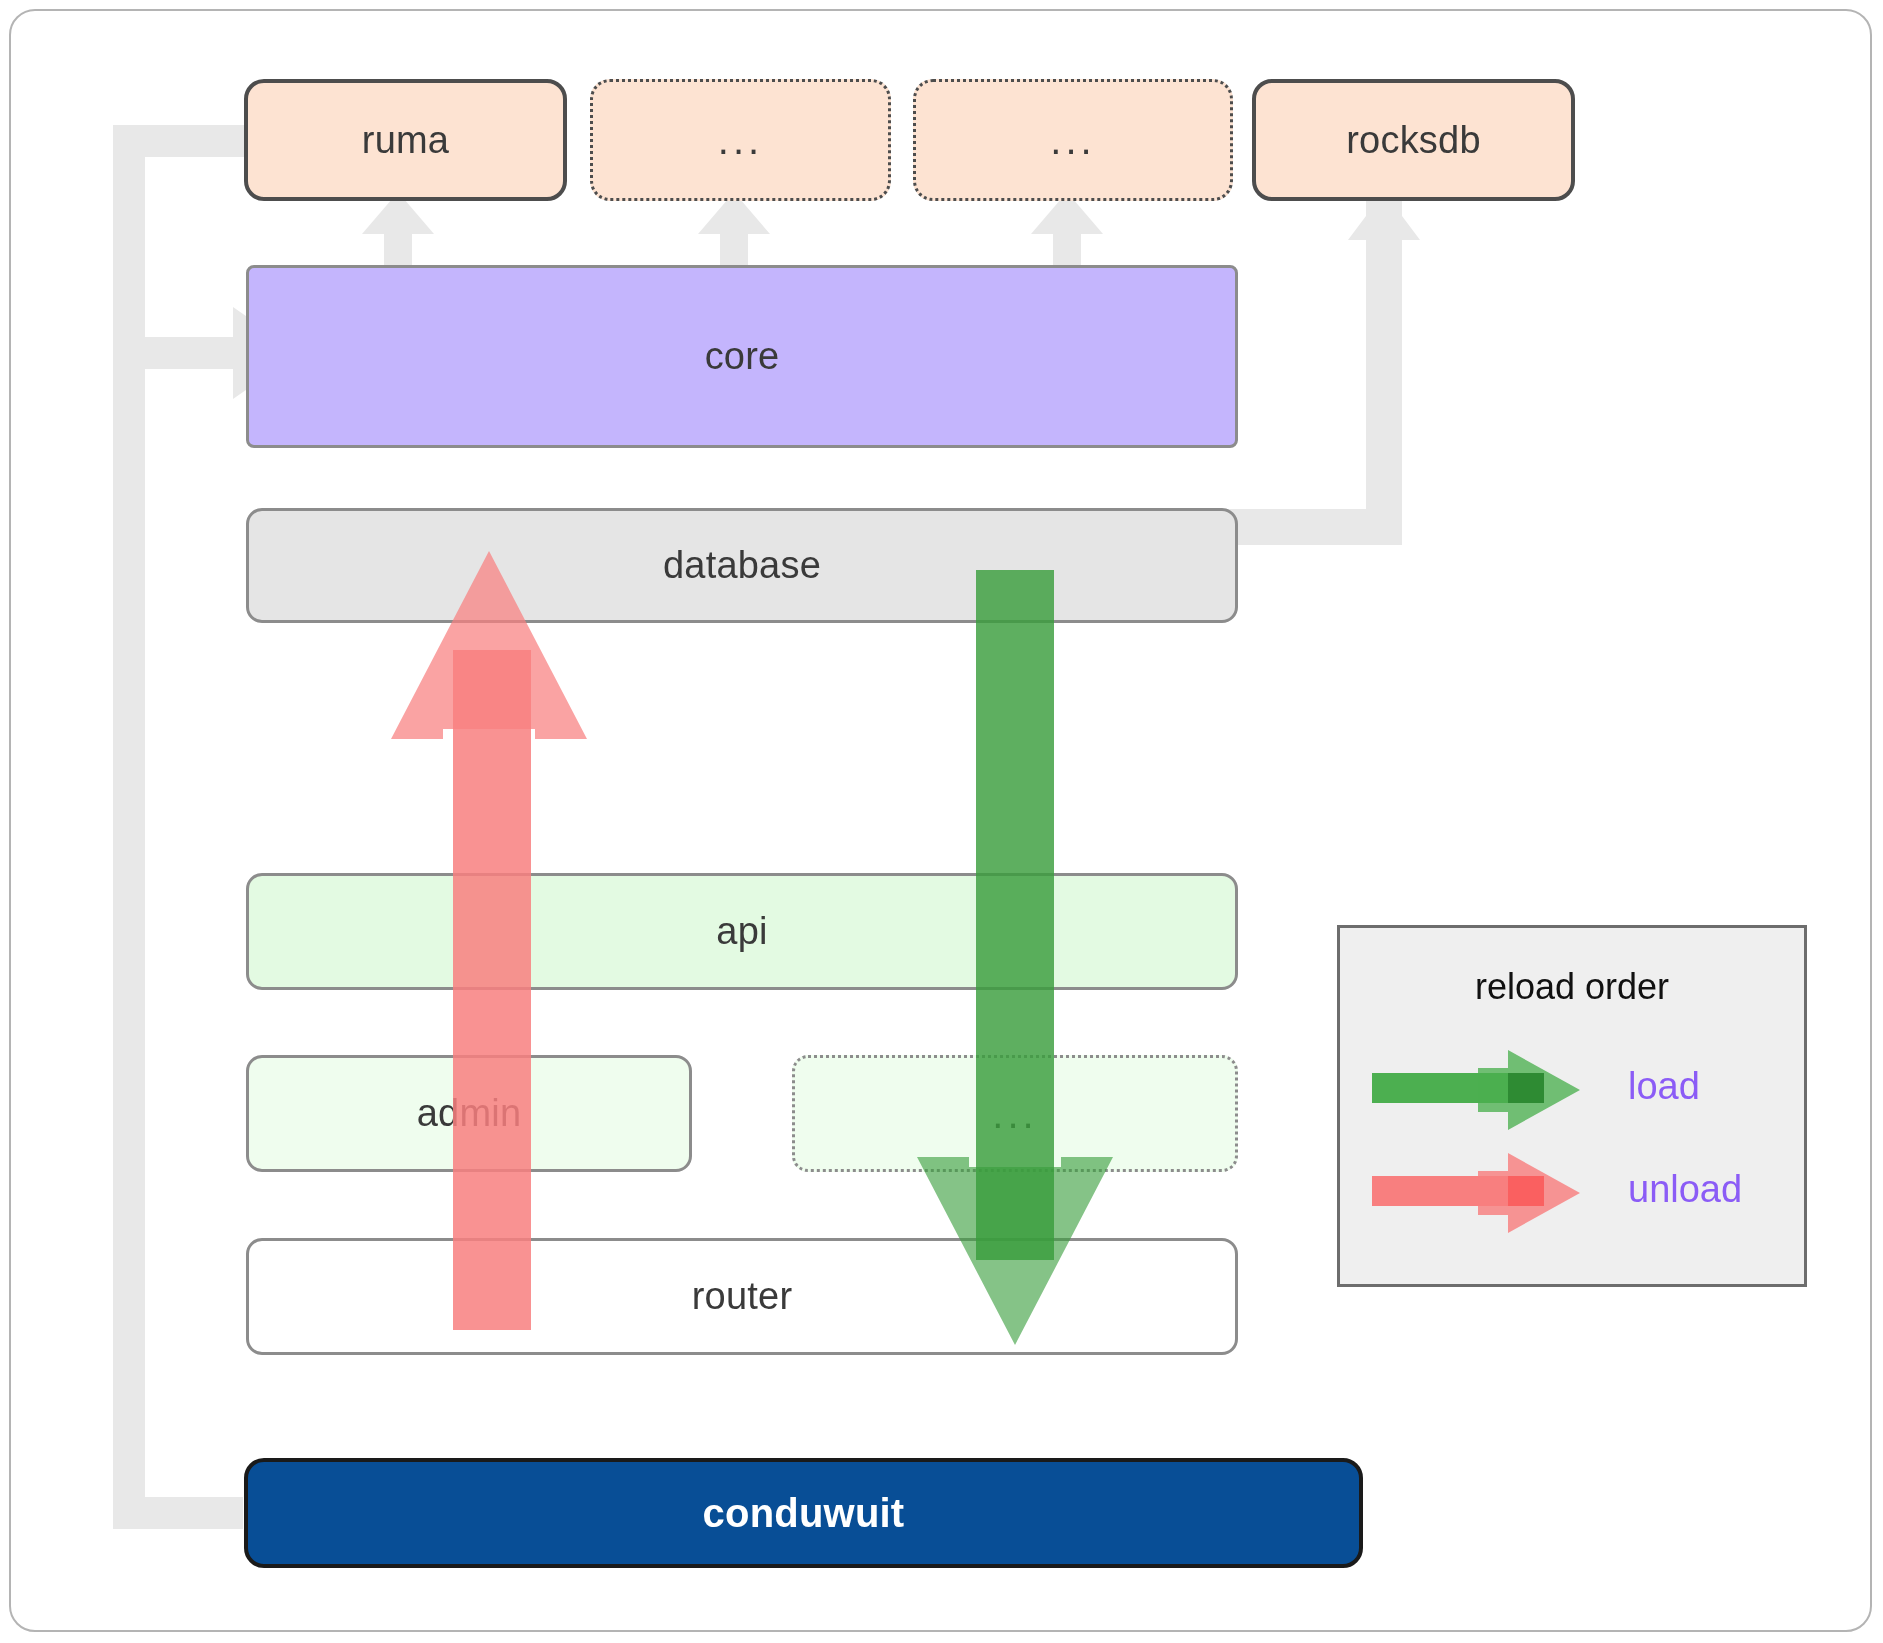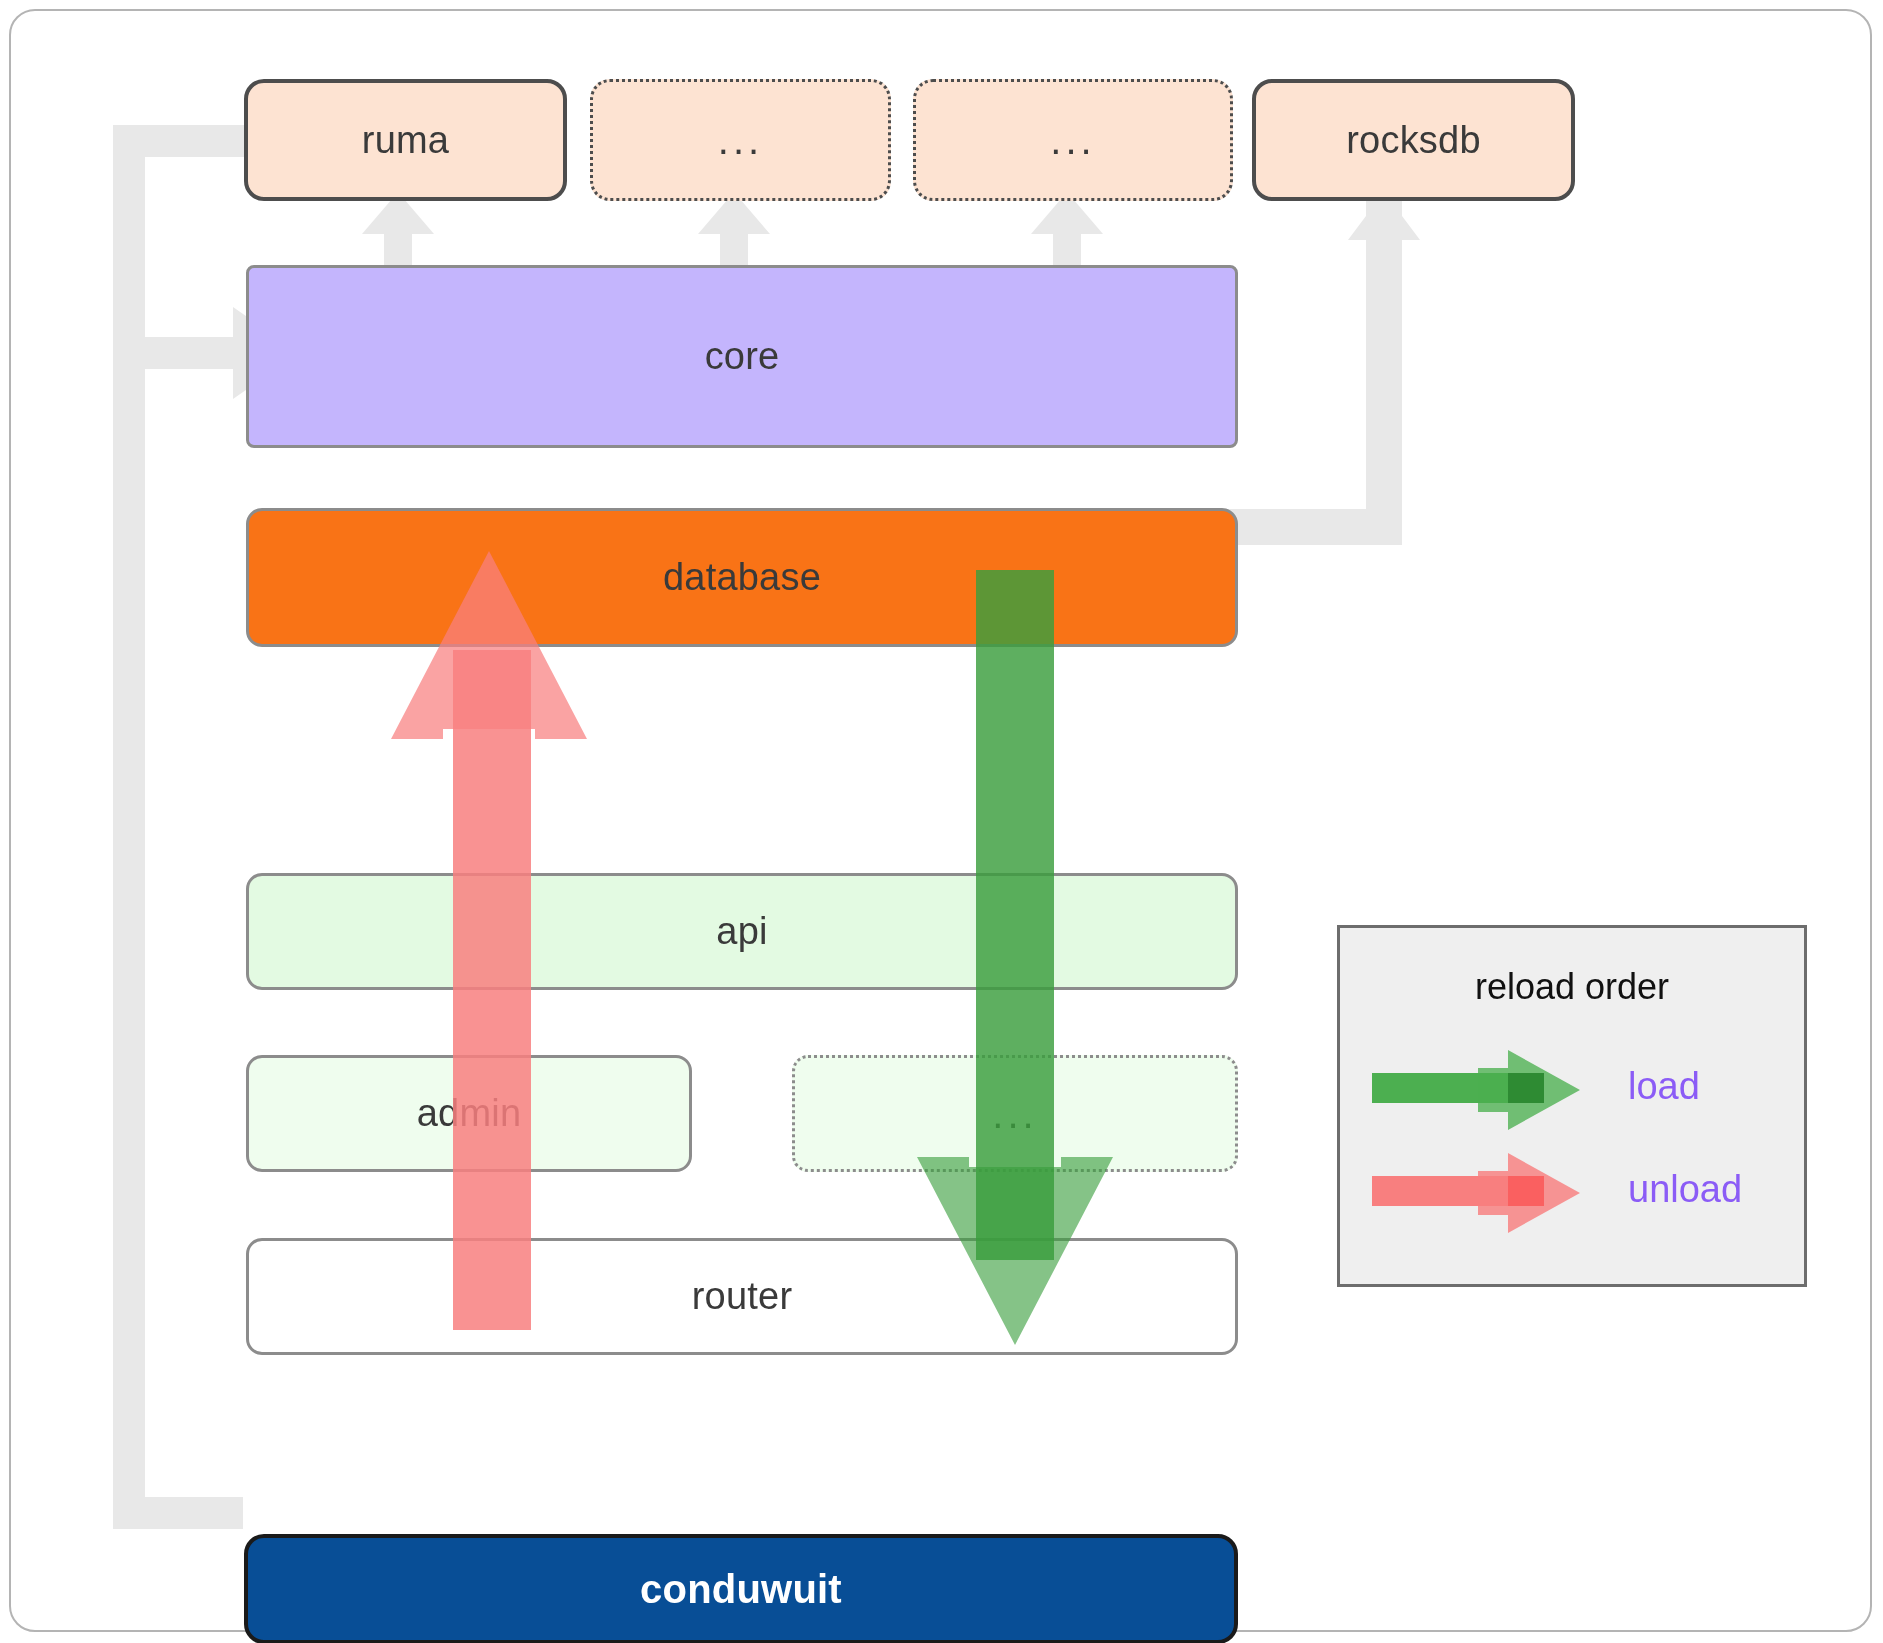--- a/index.html
+++ b/index.html
@@ -153,42 +153,42 @@
   </div>
 
   <div class="node dep" style="left:1252px; top:79px; width:323px; height:122px;">
     <span>rocksdb</span>
   </div>
 
   <div class="node core" style="left:246px; top:265px; width:992px; height:183px;">
     <span>core</span>
   </div>
 
-  <div class="node layer" style="left:246px; top:508px; width:992px; height:139px; background:#f97316;">
+  <div class="node layer" style="left:246px; top:508px; width:992px; height:115px; background:#e5e5e5;">
     <span>database</span>
   </div>
 
 
   <div class="node layer" style="left:246px; top:873px; width:992px; height:117px; background:#e3fae2;">
     <span>api</span>
   </div>
 
   <div class="node layer" style="left:246px; top:1055px; width:446px; height:117px; background:#effdee;">
     <span>admin</span>
   </div>
 
   <div class="node layer-dotted" style="left:792px; top:1055px; width:446px; height:117px; background:#effdee;">
     <span class="ellipsis">...</span>
   </div>
 
   <div class="node layer" style="left:246px; top:1238px; width:992px; height:117px; background:#ffffff;">
     <span>router</span>
   </div>
 
-  <div class="node app" style="left:244px; top:1534px; width:994px; height:110px;justify-content:center;">
+  <div class="node app" style="left:244px; top:1458px; width:1119px; height:110px;justify-content:center;">
     <span>conduwuit</span>
   </div>
 
   <svg class="overlay toplayer" viewBox="0 0 1883 1643">
 
     <g>
       <rect x="453" y="650" width="78" height="680" fill="#f87f7f" opacity="0.85"></rect>
       <path d="M489,551 l-98,188 h52 v-10 h92 v10 h52 z" fill="#f87f7f" opacity="0.72"></path>
     </g>
 

